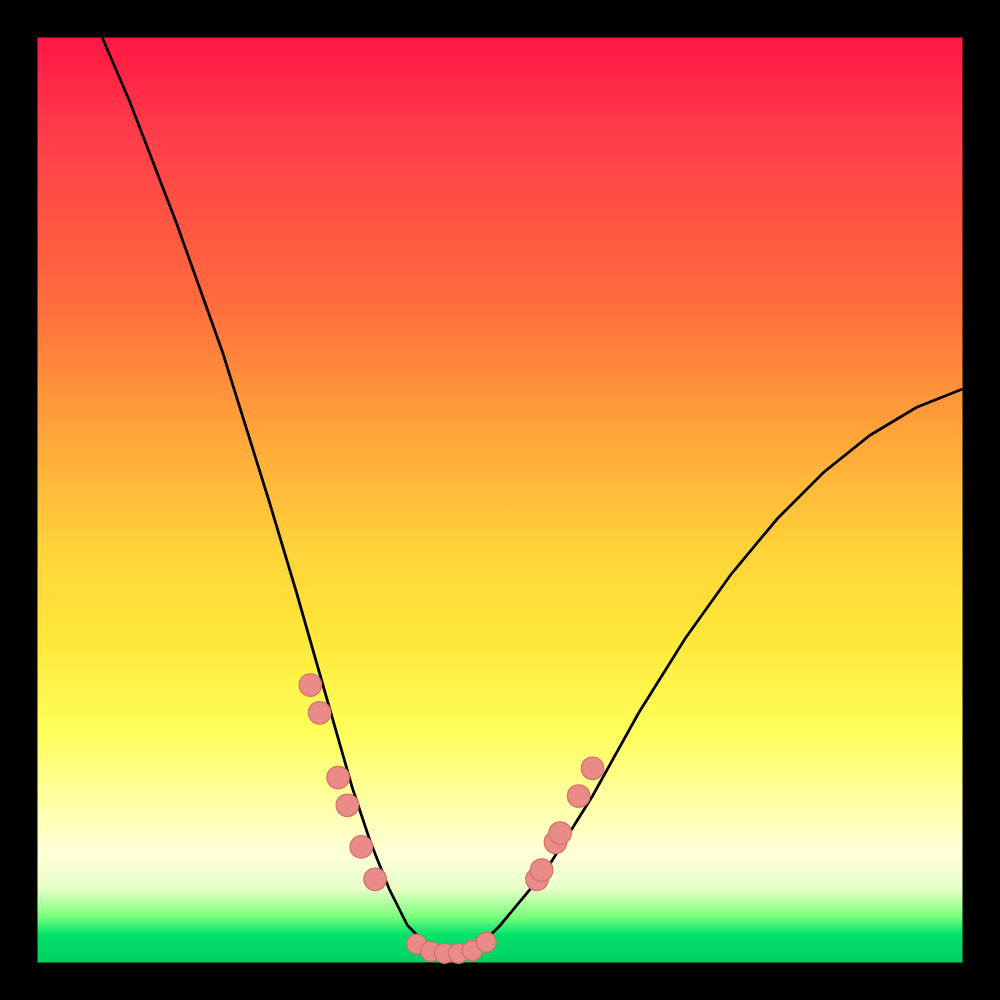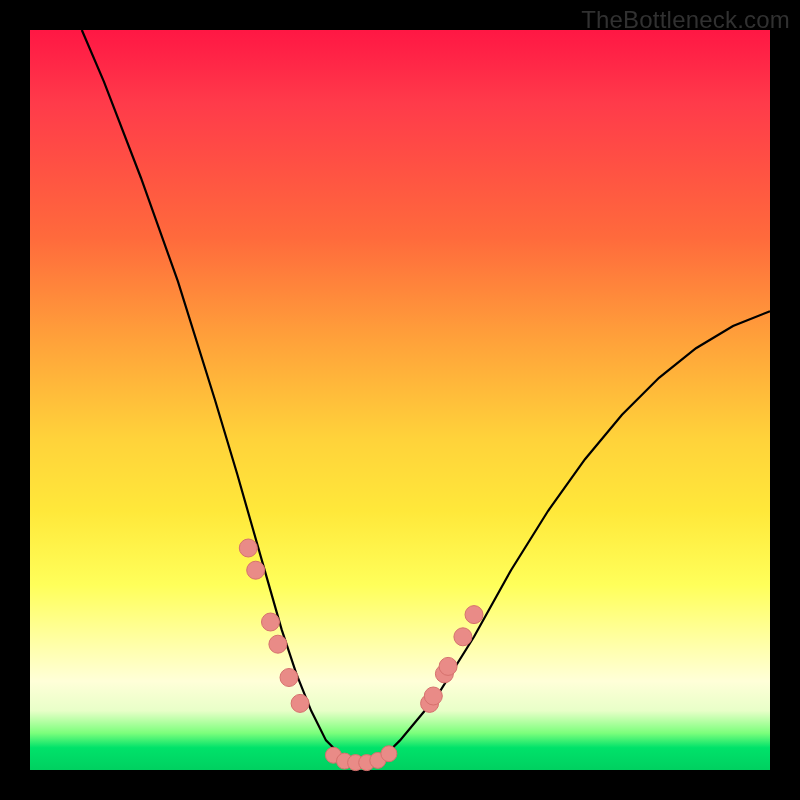--- a/index.html
+++ b/index.html
@@ -91,14 +91,13 @@
     <g data-name="markers-right">
         <circle cx="399.6" cy="673.4" r="9" fill="#e98b87" stroke="#d6716d" stroke-width="1" data-name="marker-dot"></circle>
         <circle cx="403.3" cy="666.0" r="9" fill="#e98b87" stroke="#d6716d" stroke-width="1" data-name="marker-dot"></circle>
         <circle cx="414.4" cy="643.8" r="9" fill="#e98b87" stroke="#d6716d" stroke-width="1" data-name="marker-dot"></circle>
         <circle cx="418.1" cy="636.4" r="9" fill="#e98b87" stroke="#d6716d" stroke-width="1" data-name="marker-dot"></circle>
         <circle cx="432.9" cy="606.8" r="9" fill="#e98b87" stroke="#d6716d" stroke-width="1" data-name="marker-dot"></circle>
         <circle cx="444.0" cy="584.6" r="9" fill="#e98b87" stroke="#d6716d" stroke-width="1" data-name="marker-dot"></circle>
       </g>
   </svg>
 
-  <div class="watermark" data-name="watermark-text">TheBottleneck.com</div>
 </div>
 
 </body></html>

